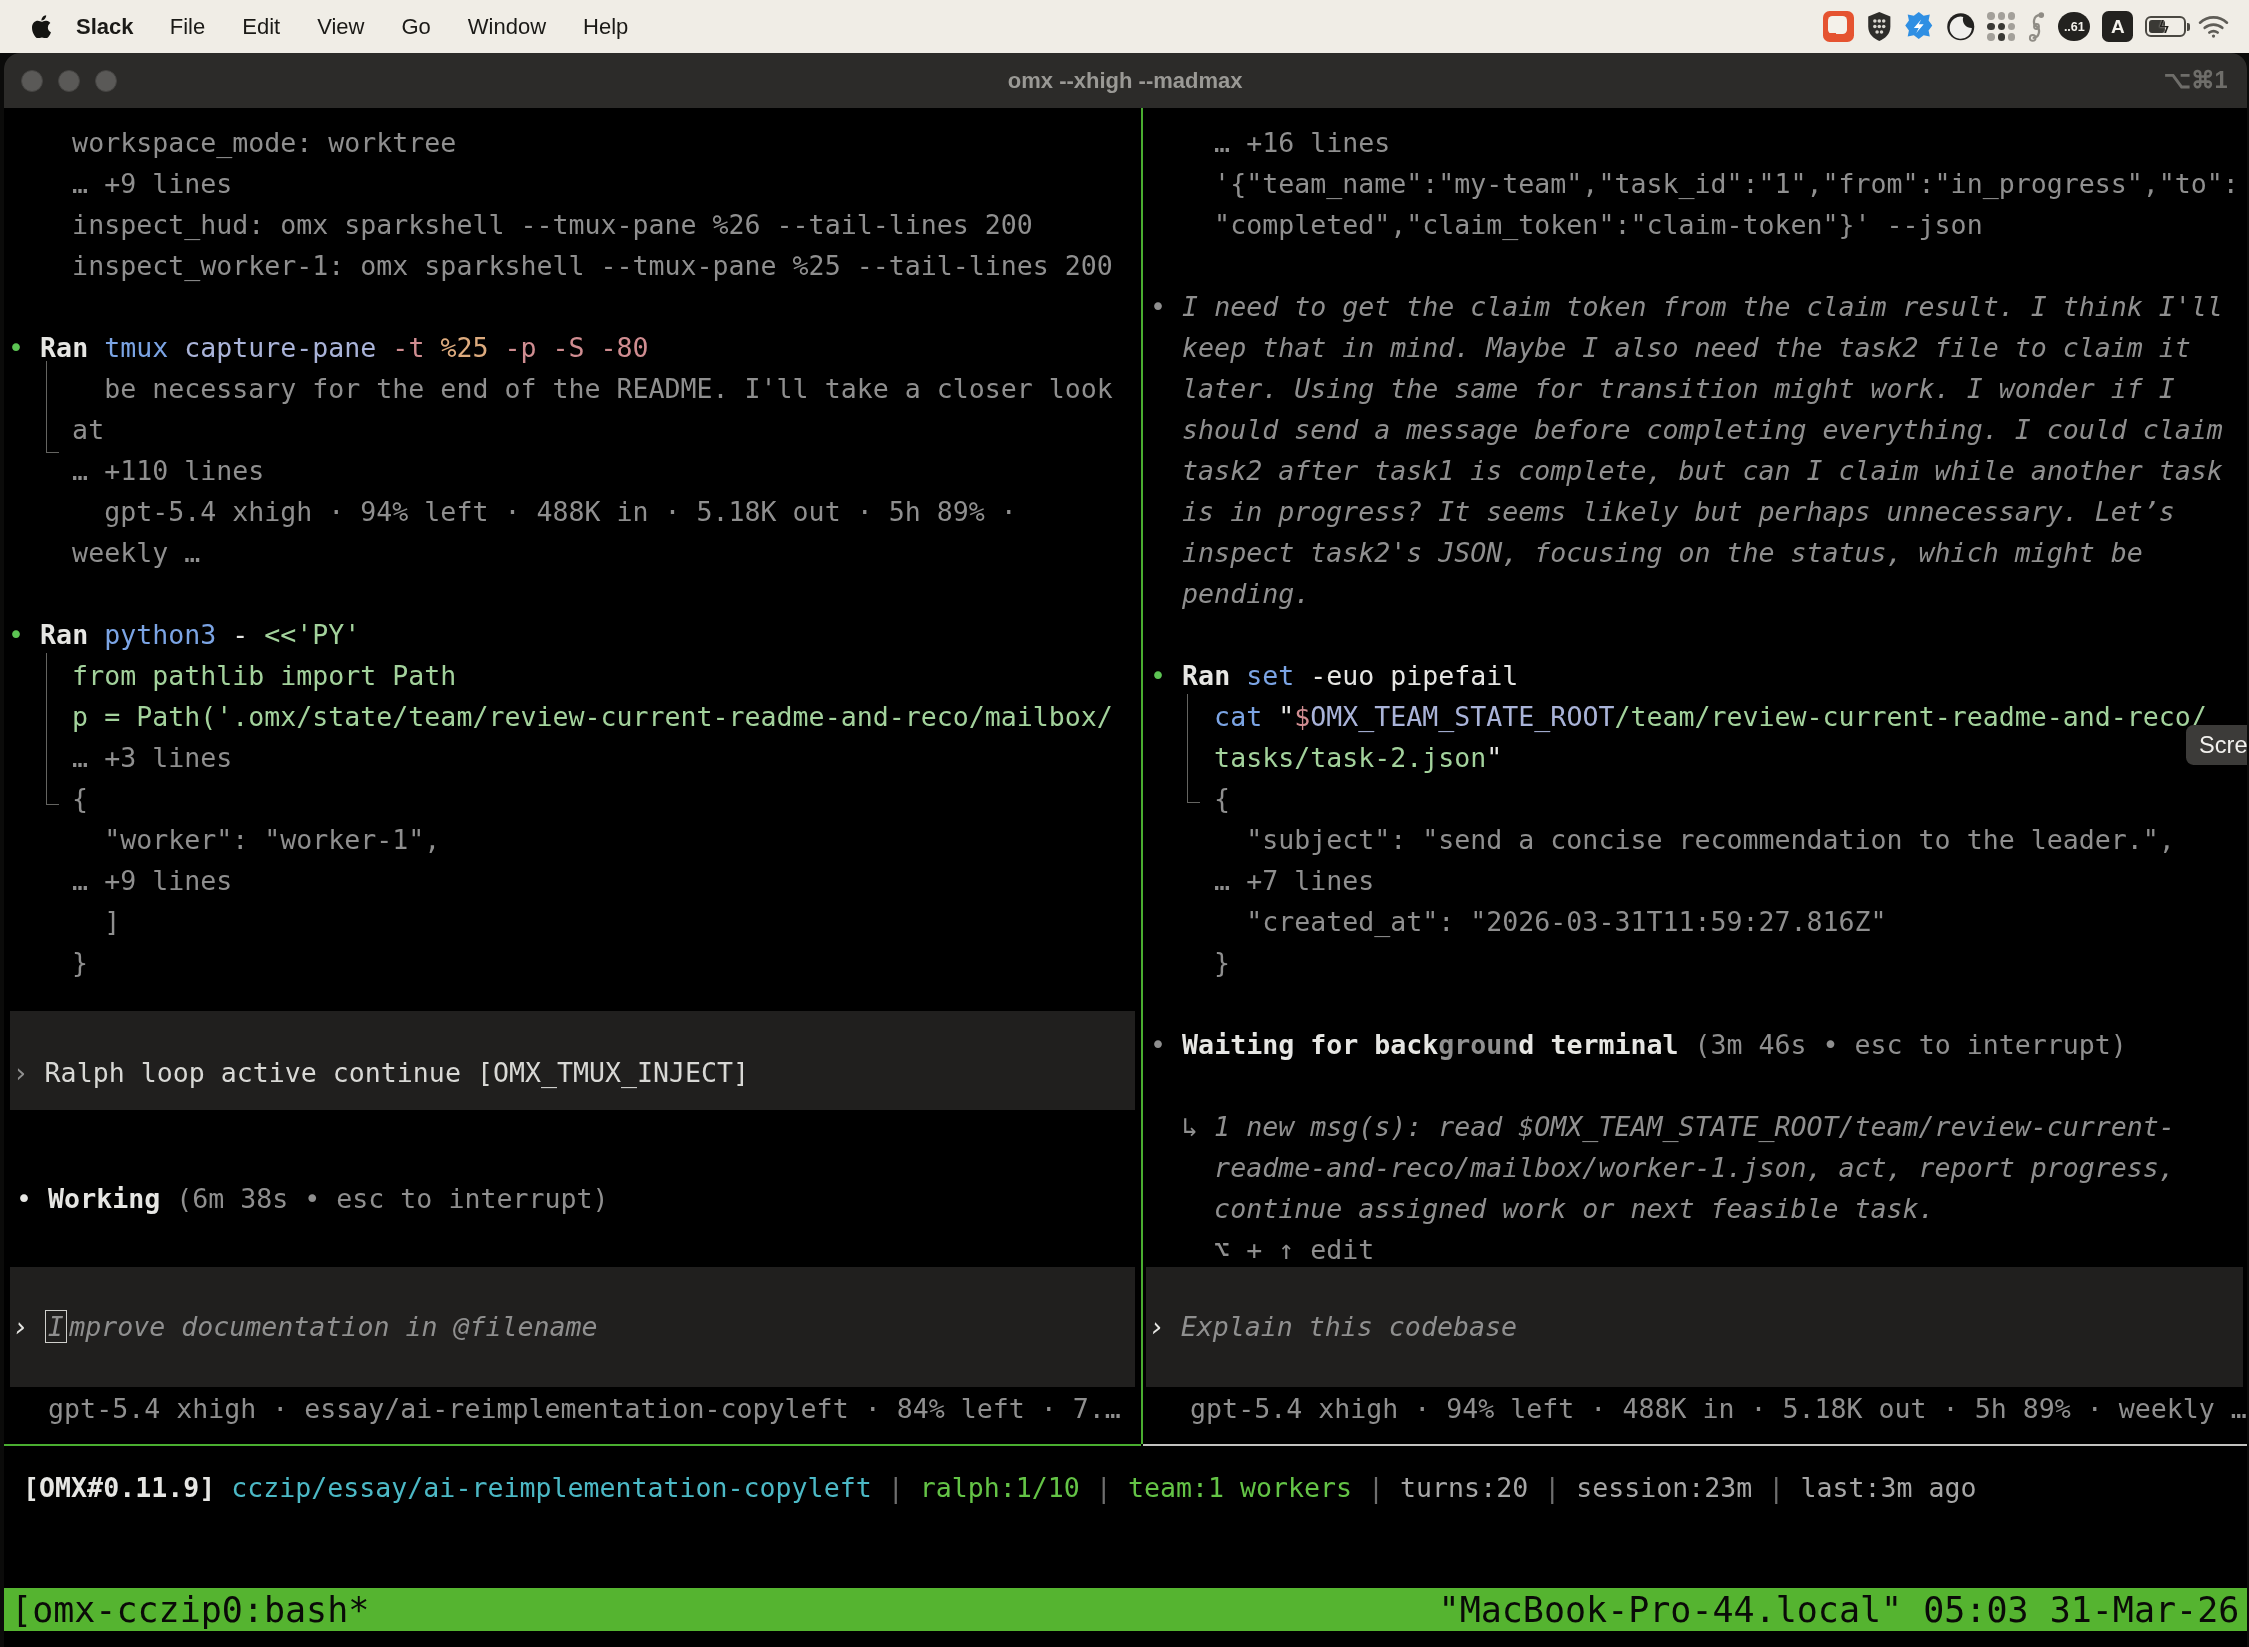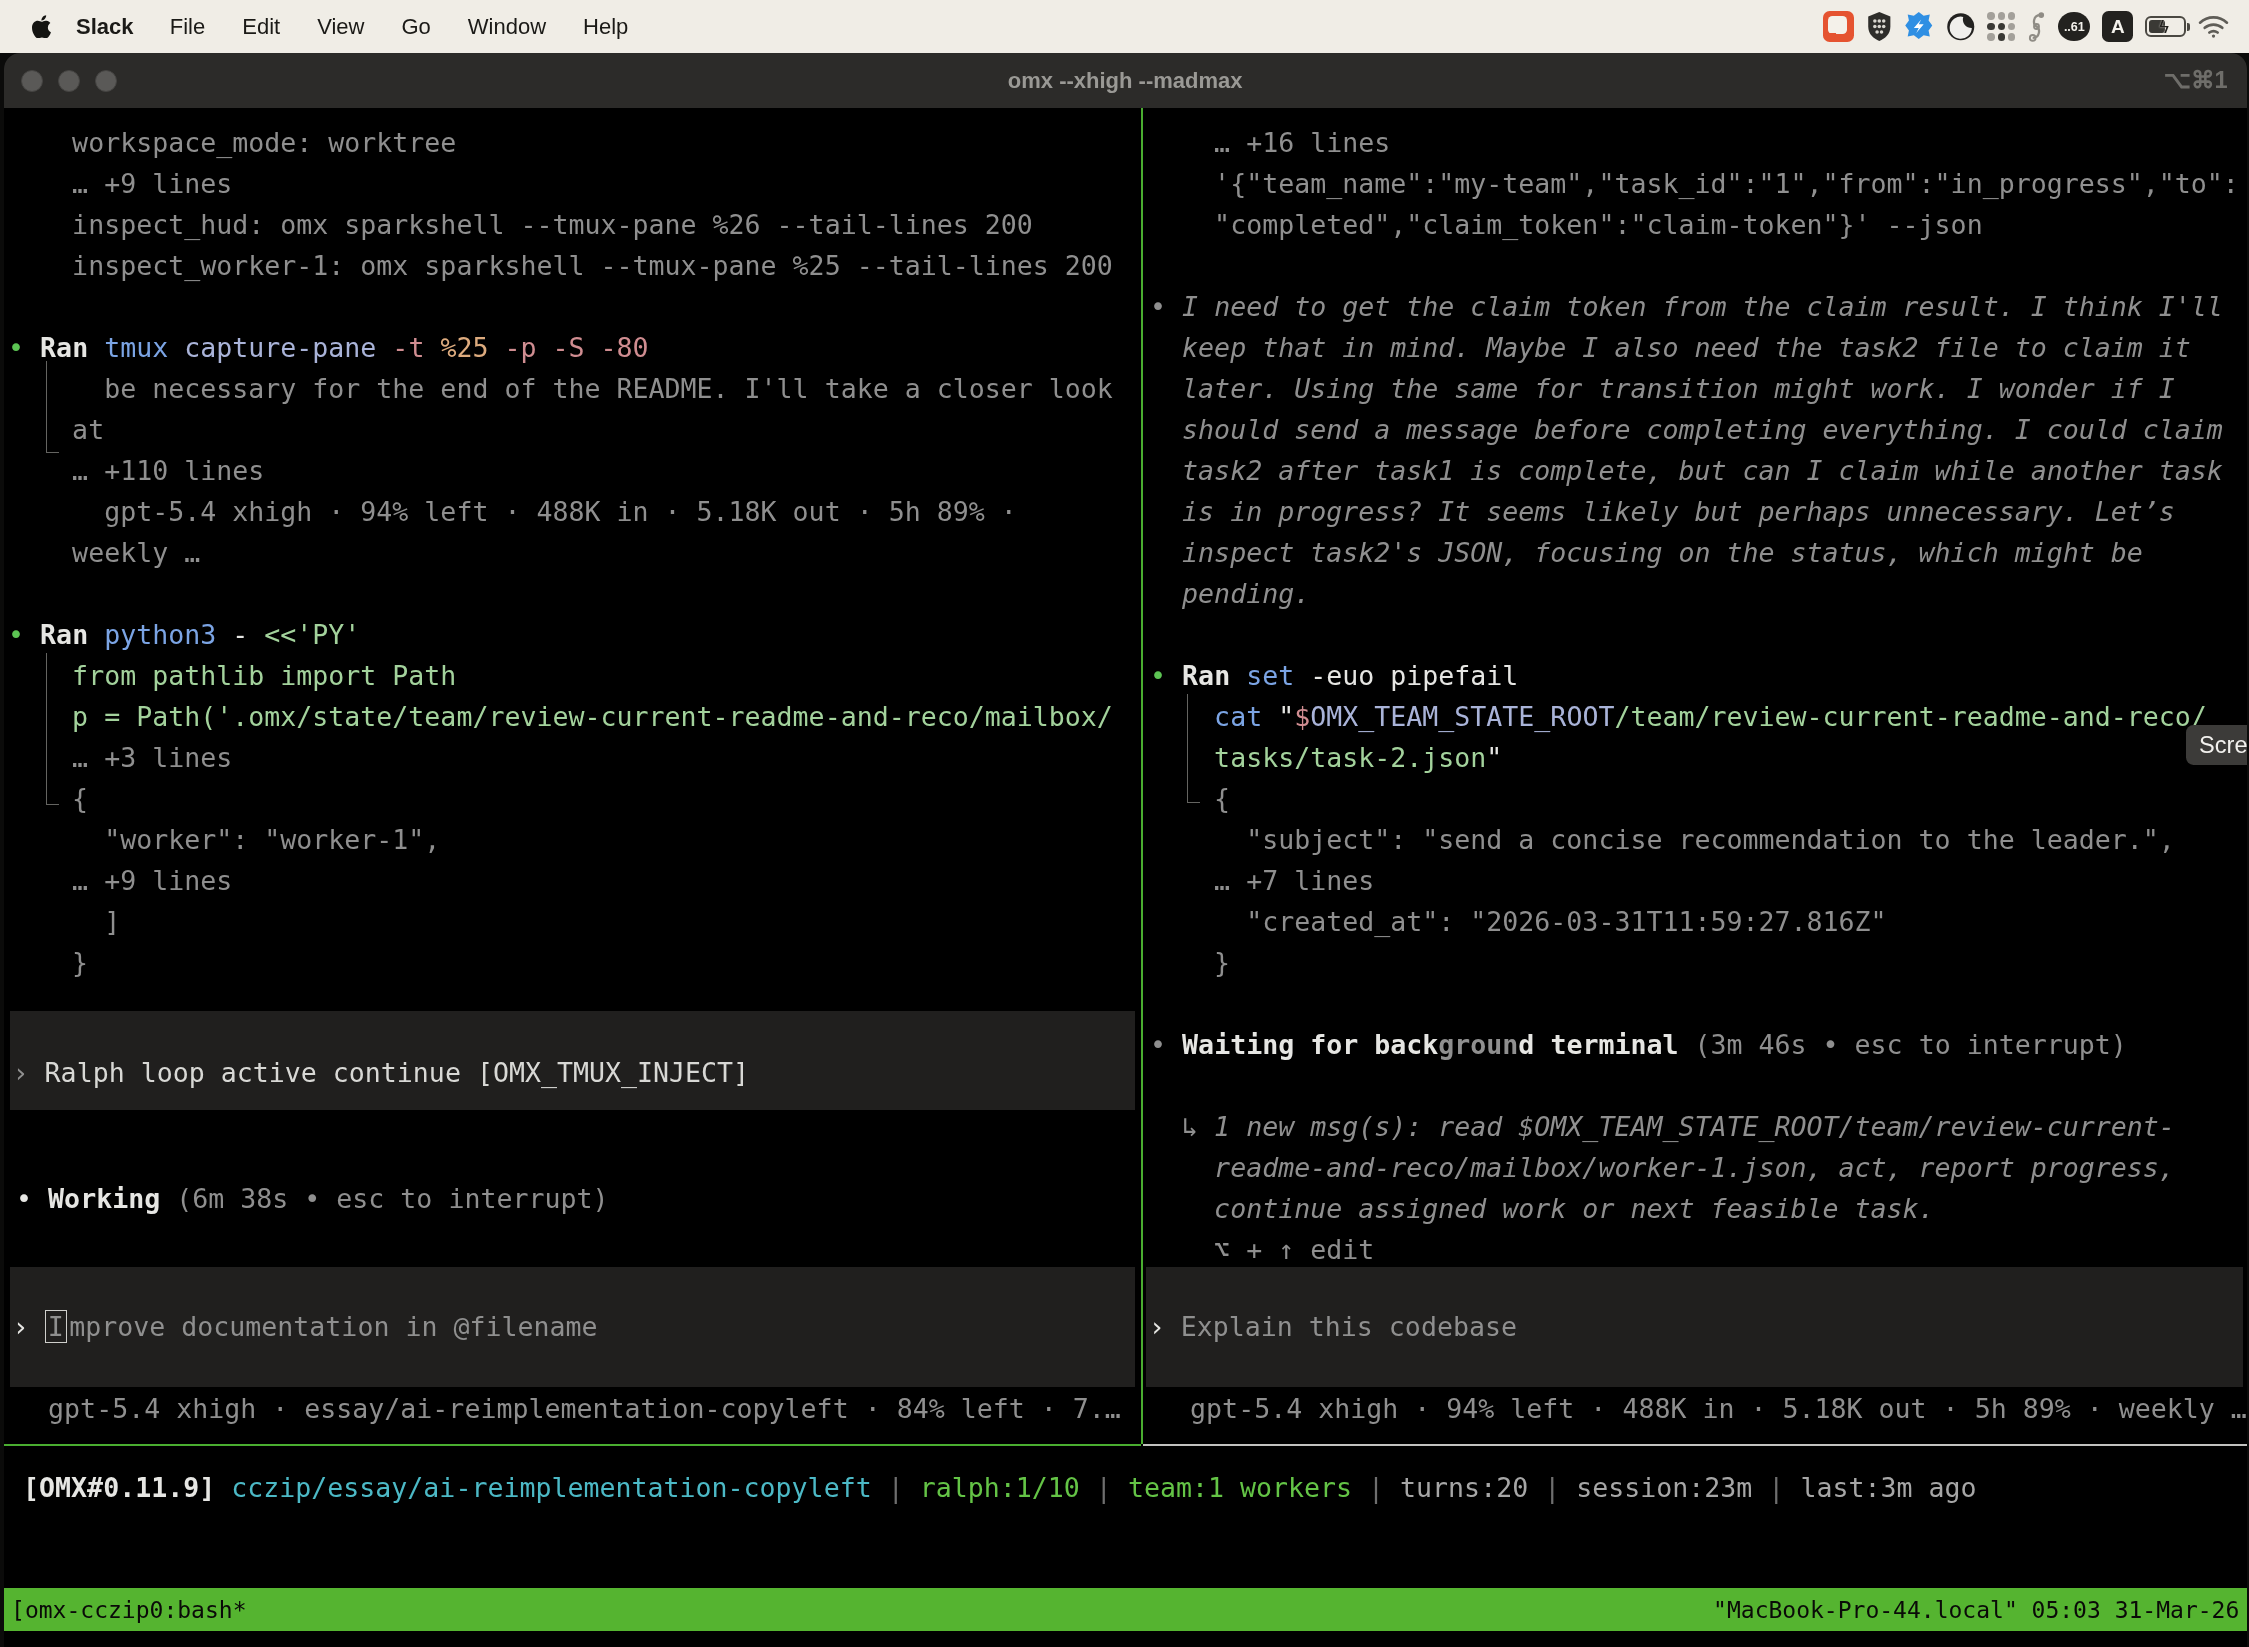--- a/index.html
+++ b/index.html
@@ -60,39 +60,39 @@
   .tline { height:41px; line-height:41px; white-space:pre; overflow:hidden; }
   .pane { position:absolute; overflow:hidden; padding-left:4.4px; }
   .pane-left  { left:0px; top:69px; width:1137px; height:873px; }
   .pane-right { left:1142px; top:69px; width:1101px; height:1160px; }
   .divider { position:absolute; left:1137px; top:55px; width:2.2px; height:1336px; background:var(--divider-green,#4aad30); }
   .band { position:absolute; background:var(--band-bg,#201f1e); }
   .band-ralph { left:5.9px; top:958px; width:1125px; height:99px; }
   .band-ralph .tline { margin-top:41px; padding-left:3px; }
   .band-prompt-left  { left:5.9px;    top:1214px; width:1125px; height:120px; }
   .band-prompt-right { left:1142px; top:1214px; width:1097px; height:120px; }
-  .band-prompt-left .tline, .band-prompt-right .tline { margin-top:39px; padding-left:3px; }
+  .band-prompt-left .tline, .band-prompt-right .tline { margin-top:39px; padding-left:3px;font-style:italic; }
   .line-abs { position:absolute;margin-left:8px; }
   .working-line { left:0; top:1125px; padding-left:4.4px; }
   .status-left  { left:0px;    top:1335px; width:1137px; padding-left:4.4px; }
   .status-right { left:1142px; top:1335px; width:1101px; padding-left:4.4px; overflow:hidden; }
   .hline { position:absolute; top:1391px; height:2.2px; }
   .hline-left  { left:0; width:1137px; background:var(--divider-green,#4aad30); }
   .hline-right { left:1139px; width:1104px; background:#c2c2bf; }
   .omx-line { left:4px; top:1414px; width:2243px; padding-left:7.4px; }
   .conn { position:absolute; width:13.3px; border-left:1.5px solid #646461; border-bottom:1.5px solid #646461; }
   .conn-tmux   { left:42px;   top:308px; height:92px; }
   .conn-python { left:42px;   top:600px; height:152px; }
   .conn-cat    { left:1183px; top:641px; height:109px; }
   
   .tmuxbar {
     position:absolute; left:0; top:1535px; width:2243px; height:43px;
     background:var(--tmux-green,#55b430); color:#0a0a08;
     display:flex; align-items:center; justify-content:space-between;
-    font-family:"DejaVu Sans Mono", monospace; font-size:23px; padding:0 7.4px;
+    font-family:"DejaVu Sans Mono", monospace; font-size:35px; padding:0 7.4px;
   }
   
   .tooltip {
     position:absolute; left:2182px; top:672px; height:40px; width:89px;
     background:#3c3b39; border-radius:7.4px; color:#f2f1ee;
     font-size:23.6px; line-height:40px; padding-left:13.3px;
     font-family:"Liberation Sans", sans-serif;
   }
   
   .c-d   { color:var(--dim,#8f8f8f); }

